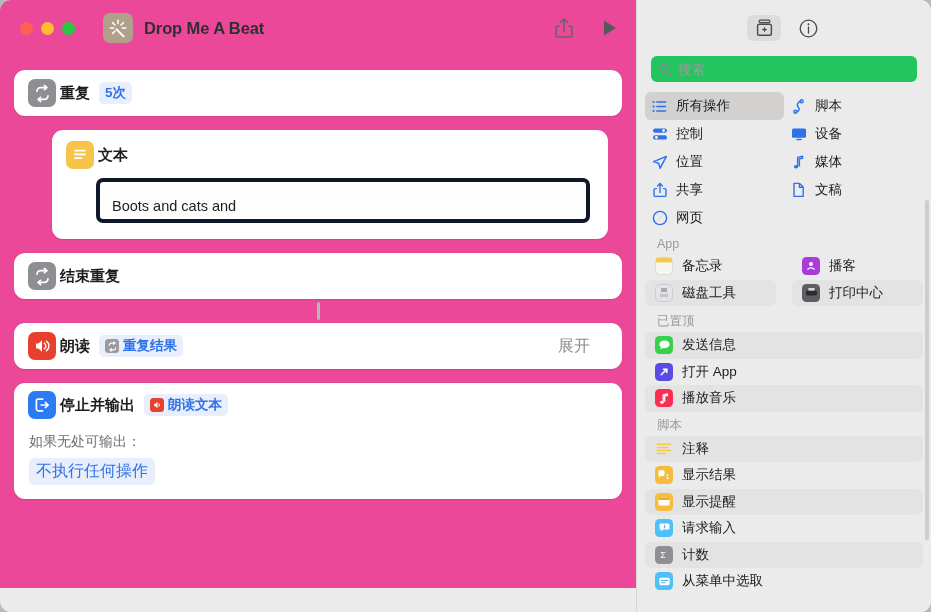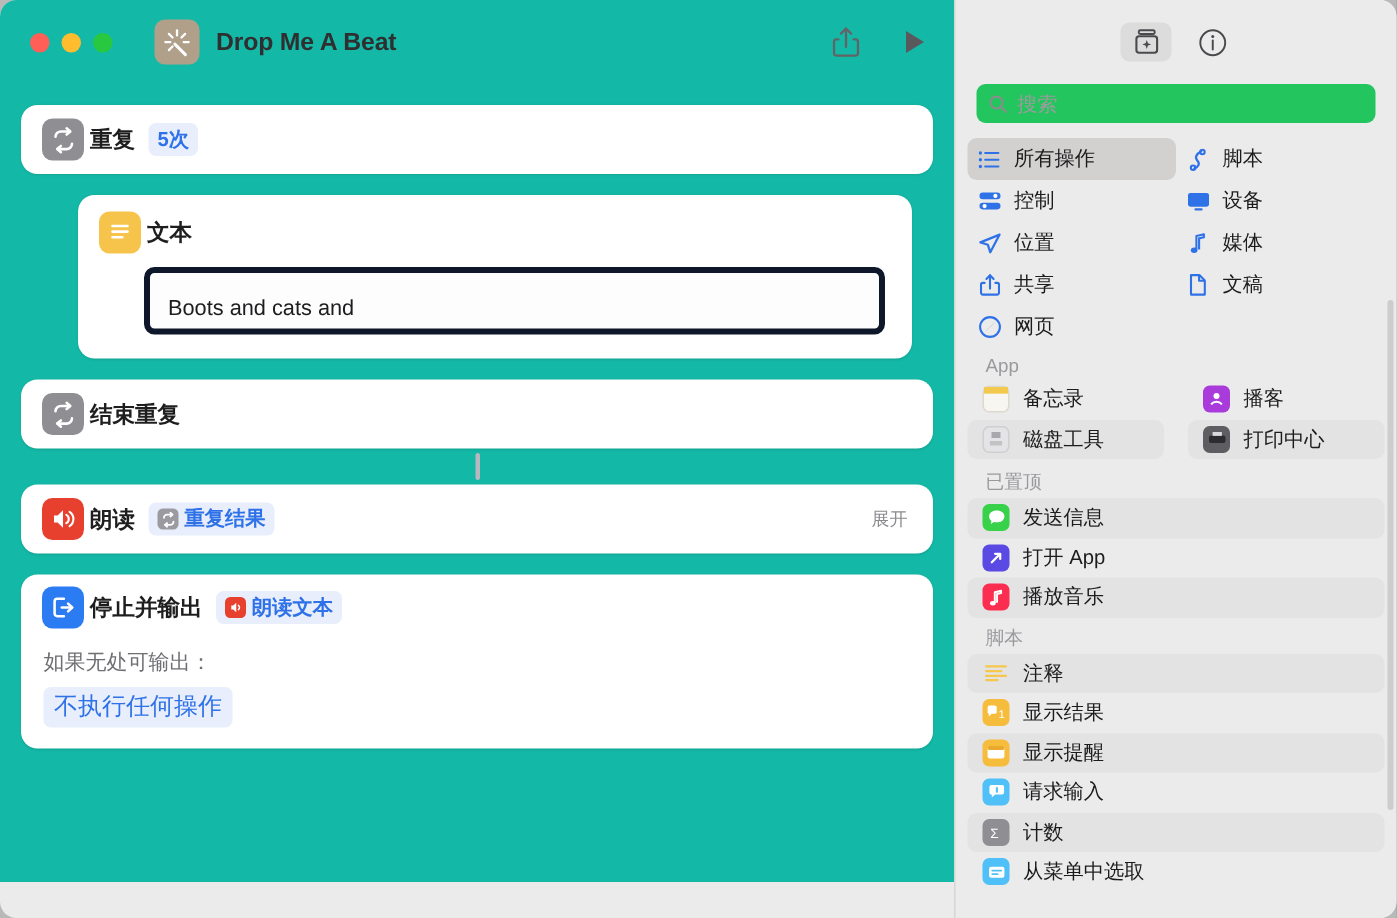--- a/index.html
+++ b/index.html
@@ -13,21 +13,21 @@
     position: absolute; inset: 0;
     background: #ebebeb;
     border-radius: 11px;
     overflow: hidden;
     display: flex;
   }
 
   
   #editor {
     width: 636px; height: 588px;
-    background: #14b8a6;
+    background: #ec4899;
     position: relative;
     flex: 0 0 636px;
   }
 
   #titlebar {
     height: 56px;
     display: flex;
     align-items: center;
     padding: 0 16px 0 20px;
     position: relative;
@@ -100,22 +100,22 @@
   }
   .pill .mini {
     width: 14px; height: 14px; border-radius: 3.5px;
     display: flex; align-items: center; justify-content: center;
     flex: 0 0 14px;
   }
   .mini.gray { background: #9a9aa0; }
   .mini.red  { background: #e8402e; }
 
   .expand {
-    position: absolute; right: 17px;
-    font-size: 12px; color: #8c8c90; font-family: Liberation Mono, monospace;
+    position: absolute; right: 32px;
+    font-size: 16px; color: #8c8c90; font-family: Liberation Mono, monospace;
   }
 
   
   #card-text {
     margin: 14px 14px 0 38px;
     padding-bottom: 16px;
   }
   #card-text .crow { height: 44px; padding-top: 6px; }
   #textfield {
     margin: 4px 18px 0 44px;

